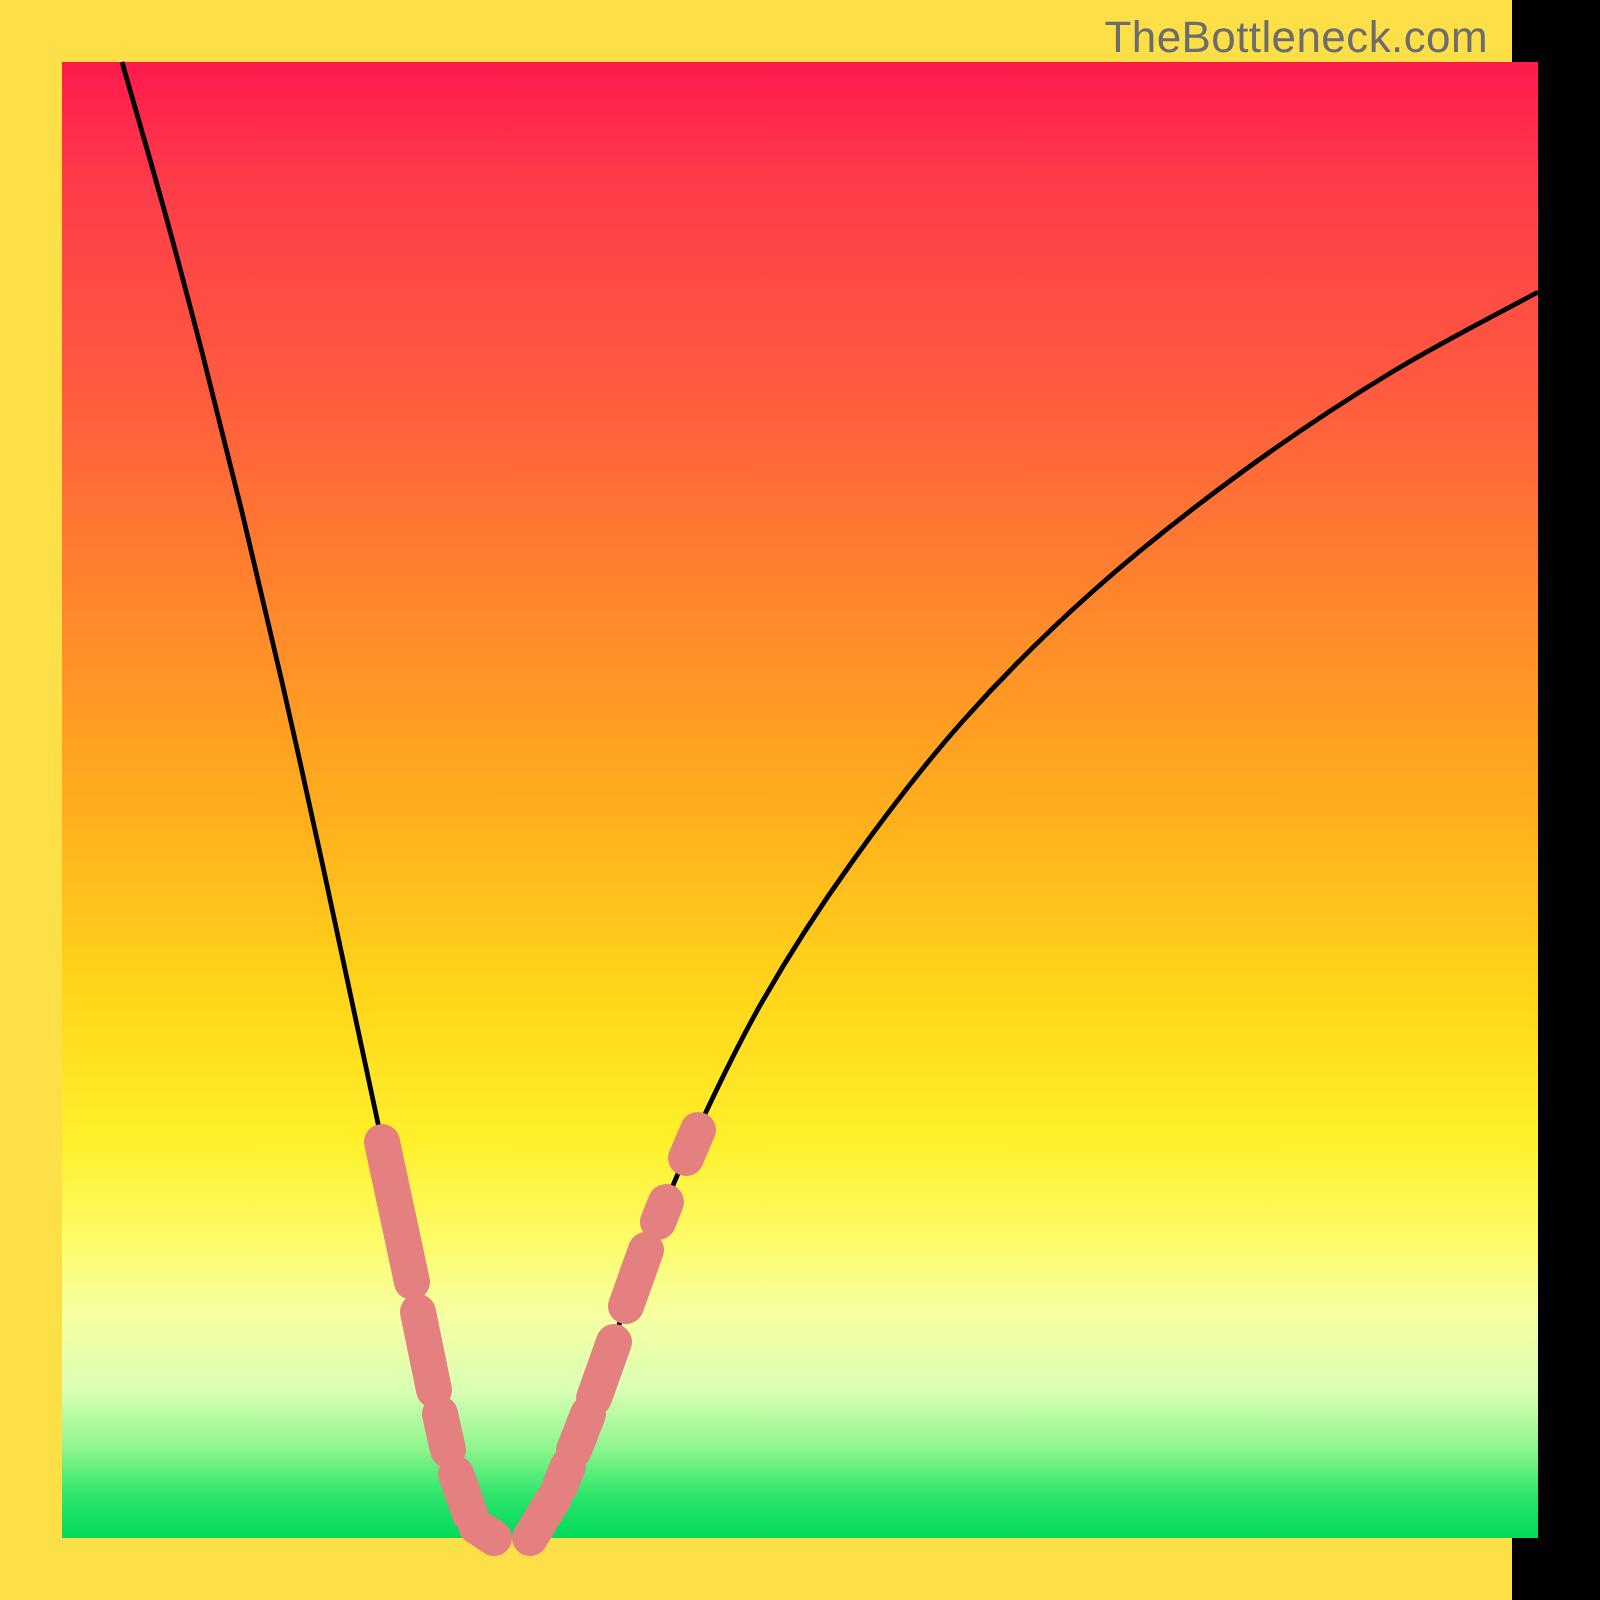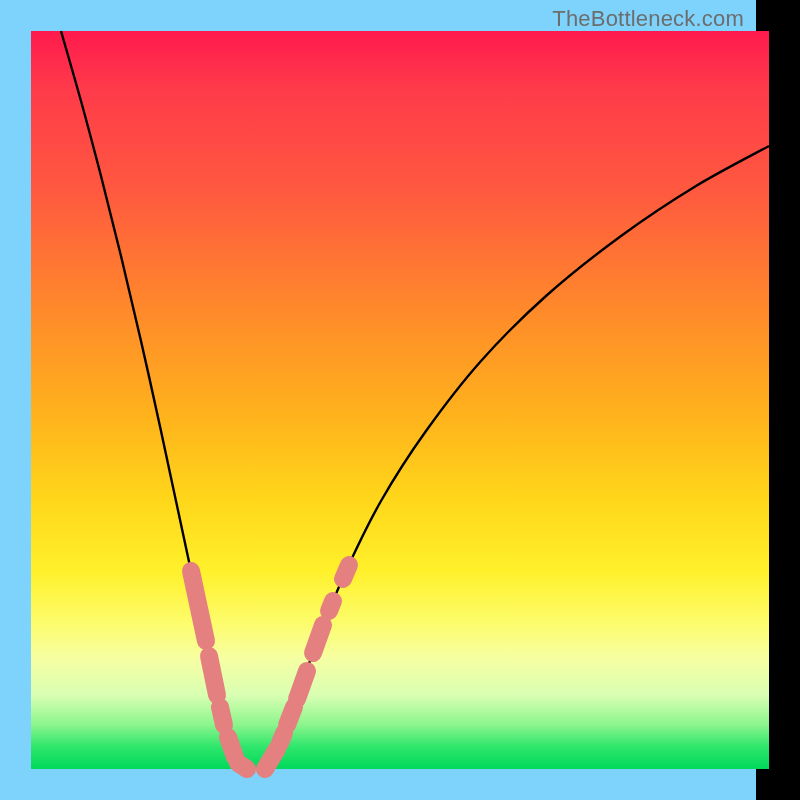--- a/index.html
+++ b/index.html
@@ -8,21 +8,21 @@
     width: 800px;
     height: 800px;
     overflow: hidden;
     background: #000;
     font-family: Arial, Helvetica, sans-serif;
   }
   .frame {
     position: relative;
     width: 756px;
     height: 800px;
-    background: #7dd3fc;
+    background: #fde047;
   }
   .plot-area {
     position: absolute;
     left: 31px;
     top: 31px;
     width: 738px;
     height: 738px;
     
     background: linear-gradient(
       to bottom,

